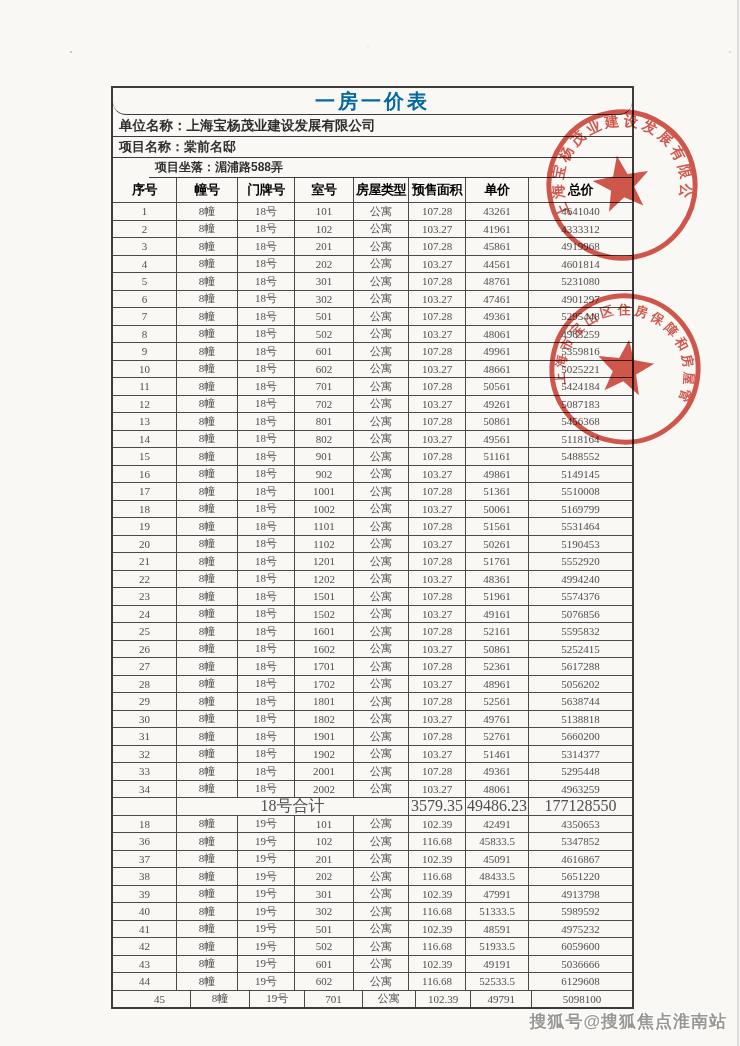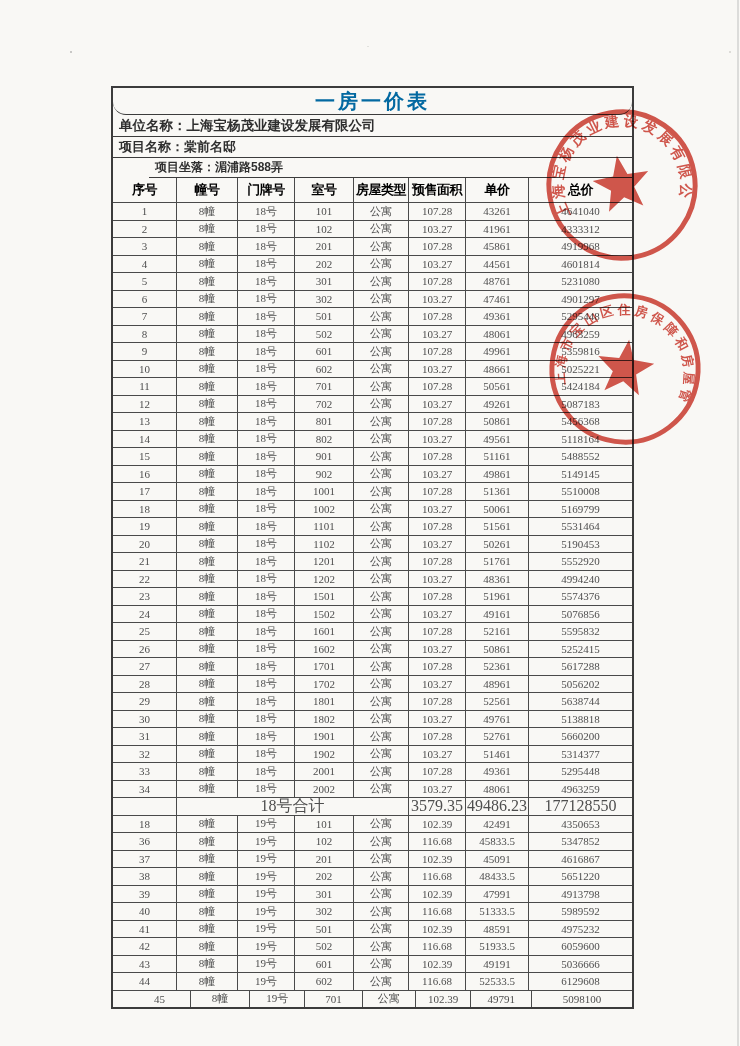--- a/index.html
+++ b/index.html
@@ -568,14 +568,15 @@
 
   <svg class="stamp stamp-2" width="158" height="158" viewBox="0 0 160 160">
     <circle cx="80" cy="80" r="74" fill="none" stroke="#cd3a2f" stroke-width="5"></circle>
     <polygon points="80,50 87.35,69.89 108.53,70.73 91.89,83.86 97.63,104.27 80,92.5 62.37,104.27 68.11,83.86 51.47,70.73 72.65,69.89" fill="#cd3a2f"></polygon>
     <path id="arc2" d="M 22.0,104.0 A 61,61 0 1 1 138.0,104.0" fill="none"></path>
     <text fill="#cd3a2f" font-size="13" font-weight="bold" font-family="'Liberation Sans',sans-serif">
       <textPath id="stamp2-text" href="#arc2" startOffset="0" textLength="262" lengthAdjust="spacing">上海市宝山区住房保障和房屋管理局</textPath>
     </text>
   </svg>
 
+  <div class="watermark">搜狐号@搜狐焦点淮南站</div>
 
 </div>
 
 </body></html>

